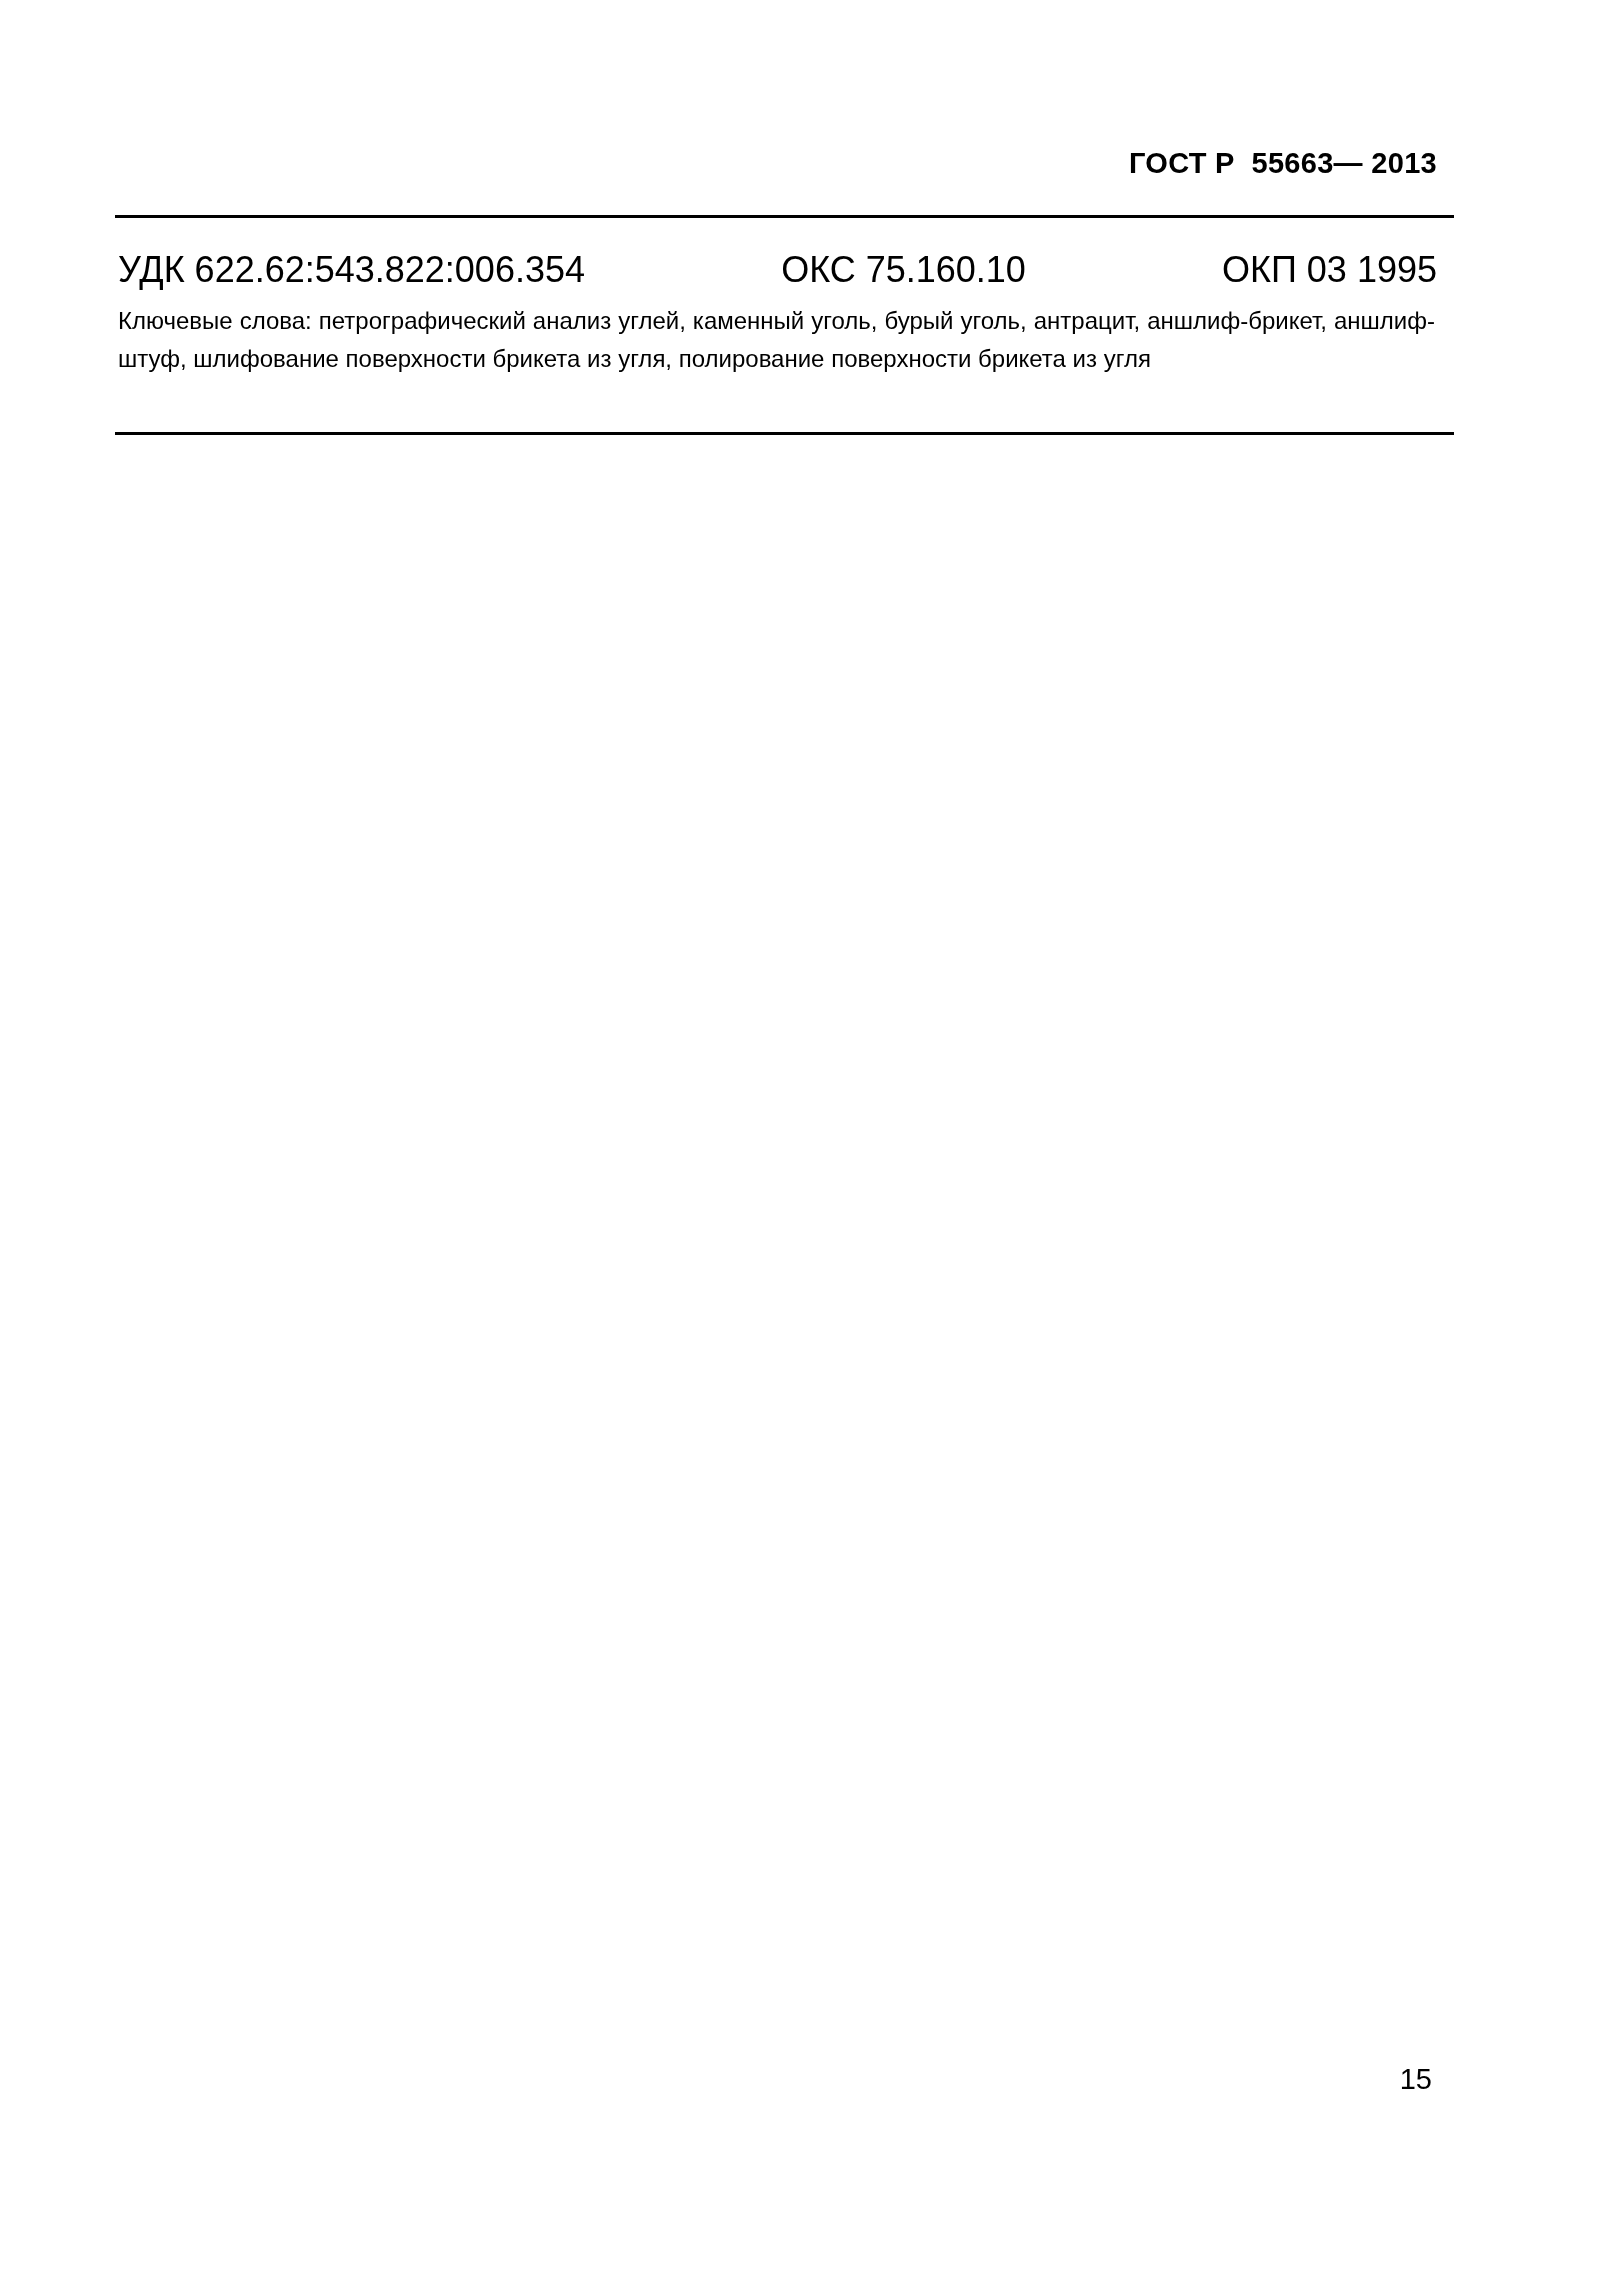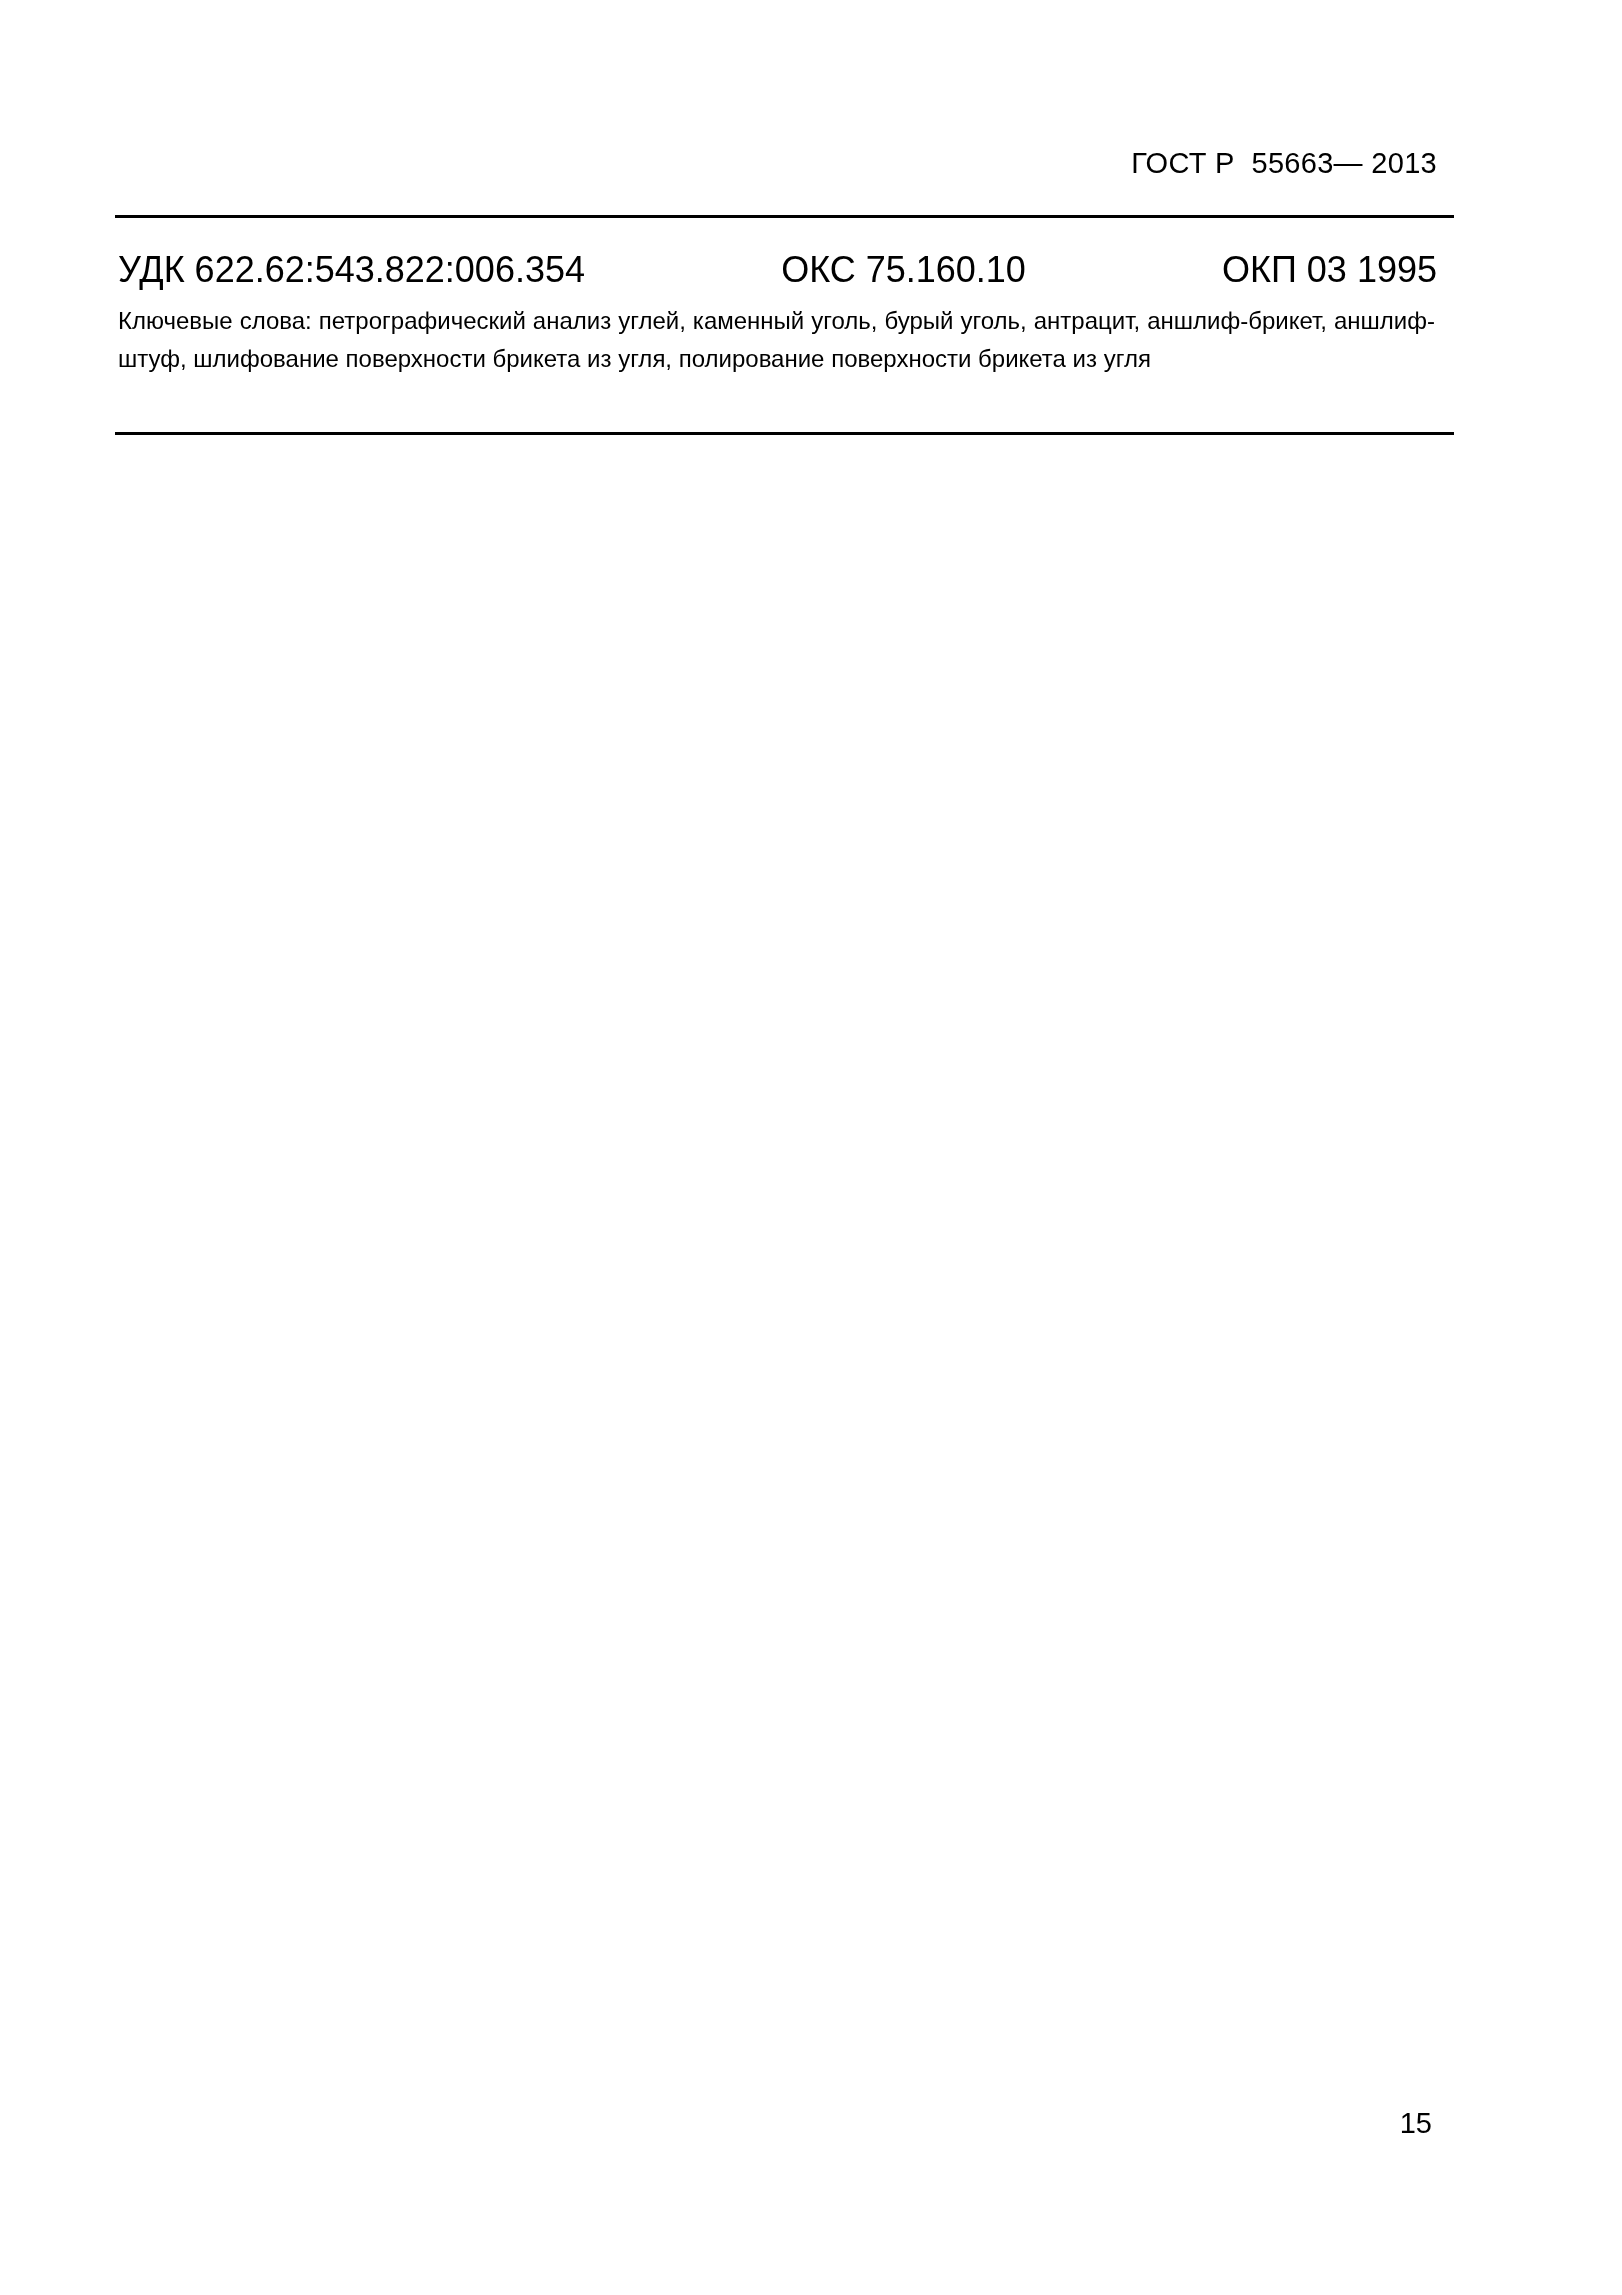--- a/index.html
+++ b/index.html
@@ -22,21 +22,21 @@
     height: 2295px;
     background: #ffffff;
   }
   .header-ref {
     position: absolute;
     top: 147px;
     left: 118px;
     width: 1319px;
     text-align: right;
     font-size: 29px;
-    font-weight: normal;
+    font-weight: bold;
     white-space: pre;
     letter-spacing: 0.3px;
   }
   .rule {
     position: absolute;
     left: 115px;
     width: 1339px;
     height: 3.3px;
     background: #000000;
   }
@@ -63,21 +63,20 @@
     text-align: justify;
     text-align-last: left;
   }
   .page-number {
     position: absolute;
     top: 2063px;
     left: 118px;
     width: 1314px;
     text-align: right;
     font-size: 29px;
-    margin-top: 44px;
   }
 </style>
 </head>
 <body>
 
 <div class="page">
 
   <div class="header-ref">ГОСТ Р  55663— 2013</div>
 
   <div class="rule rule-top"></div>

